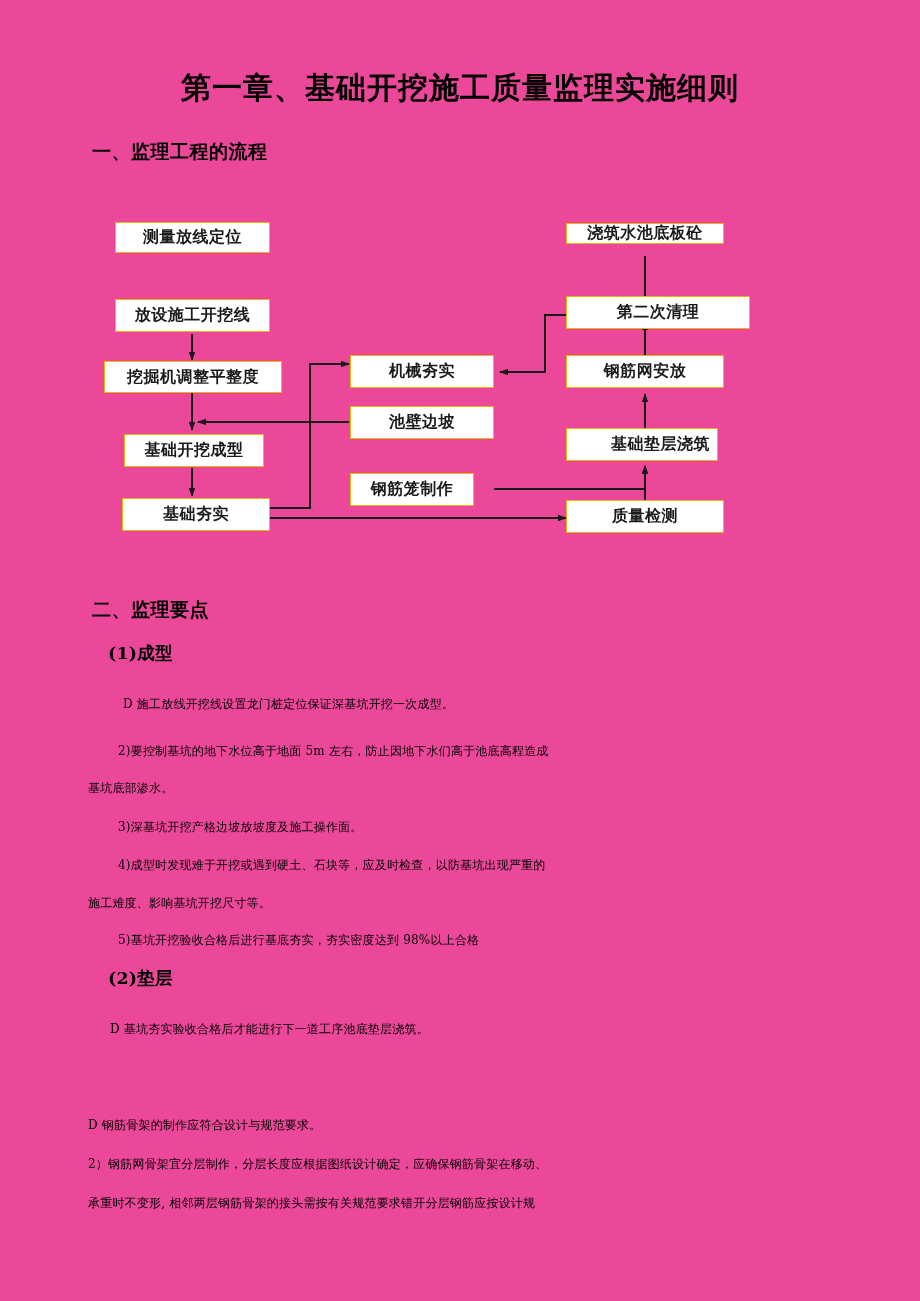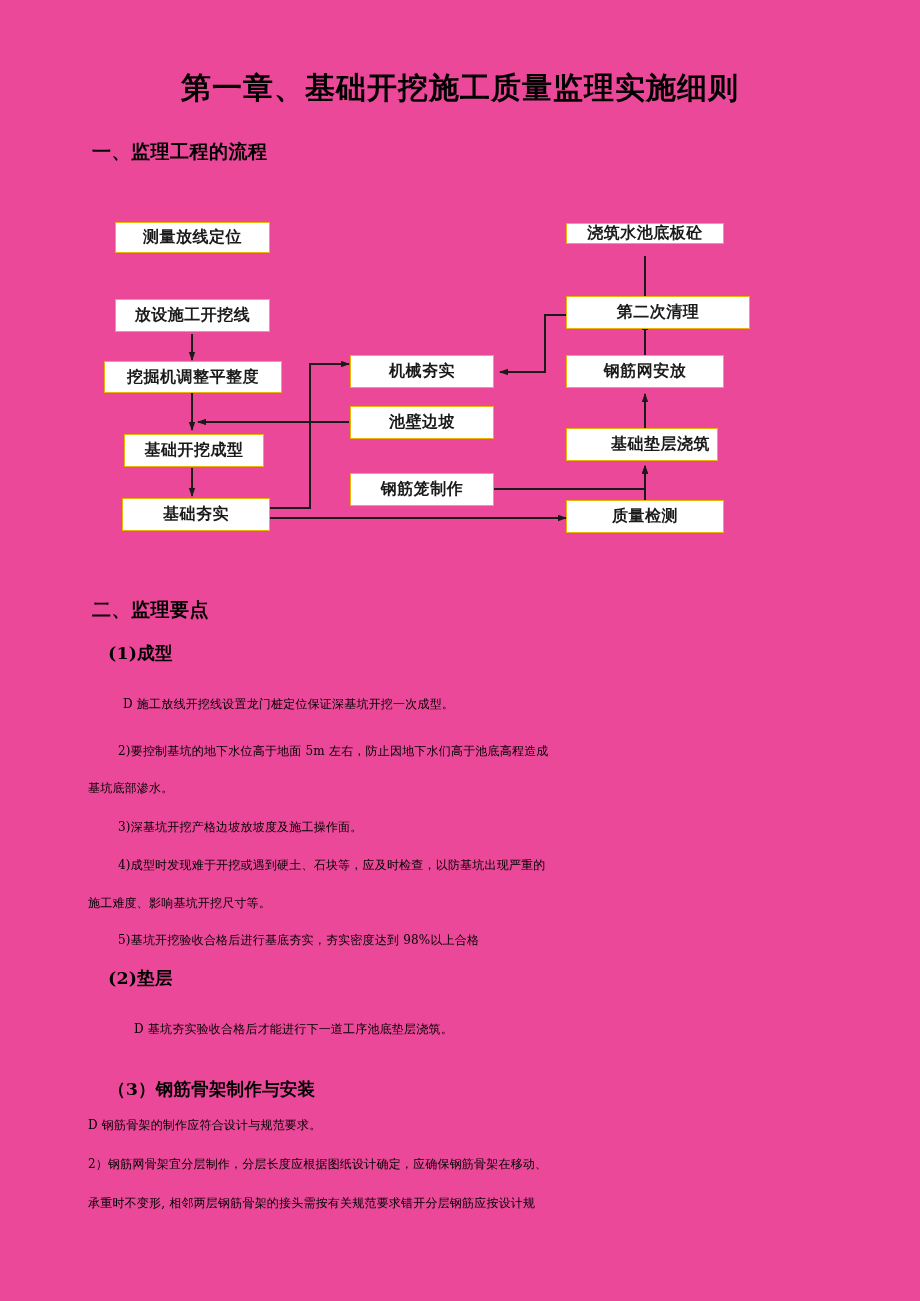--- a/index.html
+++ b/index.html
@@ -145,21 +145,21 @@
     <div class="fbox" style="left:104px; top:361px; width:178px; height:32px;">挖掘机调整平整度</div>
 
     <div class="fbox" style="left:124px; top:434px; width:140px; height:33px;">基础开挖成型</div>
 
     <div class="fbox" style="left:122px; top:498px; width:148px; height:33px;">基础夯实</div>
 
     <div class="fbox" style="left:350px; top:355px; width:144px; height:33px;">机械夯实</div>
 
     <div class="fbox" style="left:350px; top:406px; width:144px; height:33px;">池壁边坡</div>
 
-    <div class="fbox" style="left:350px; top:473px; width:144px; height:33px;">钢筋笼制作</div>
+    <div class="fbox" style="left:350px; top:473px; width:124px; height:33px;">钢筋笼制作</div>
 
     <div class="fbox" style="left:566px; top:223px; width:158px; height:21px;">浇筑水池底板砼</div>
 
     <div class="fbox" style="left:566px; top:296px; width:184px; height:33px;">第二次清理</div>
 
     <div class="fbox" style="left:566px; top:355px; width:158px; height:33px;">钢筋网安放</div>
 
     <div class="fbox" style="left:566px; top:428px; width:152px; height:33px;padding-left:37px;">基础垫层浇筑</div>
 
     <div class="fbox" style="left:566px; top:500px; width:158px; height:33px;">质量检测</div>
@@ -178,23 +178,22 @@
   <div class="body-line" style="left:118px; top:815px;">3)深基坑开挖产格边坡放坡度及施工操作面。</div>
 
   <div class="body-line" style="left:118px; top:853px;">4)成型时发现难于开挖或遇到硬土、石块等，应及时检查，以防基坑出现严重的</div>
 
   <div class="body-line" style="left:88px; top:891px;">施工难度、影响基坑开挖尺寸等。</div>
 
   <div class="body-line" style="left:118px; top:928px;">5)基坑开挖验收合格后进行基底夯实，夯实密度达到 98%以上合格</div>
 
   <div class="body-line sub-label" style="left:108px; top:966px;">(2)垫层</div>
 
-  <div class="body-line" style="left:134px; top:1017px;">D 基坑夯实验收合格后才能进行下一道工序池底垫层浇筑。</div>
+  <div class="body-line" style="left:110px; top:1017px;">D 基坑夯实验收合格后才能进行下一道工序池底垫层浇筑。</div>
 
-  <div class="body-line sub-label" style="left:108px; top:1077px;">（3）钢筋骨架制作与安装</div>
 
   <div class="body-line" style="left:88px; top:1113px;">D 钢筋骨架的制作应符合设计与规范要求。</div>
 
   <div class="body-line" style="left:88px; top:1152px;">2）钢筋网骨架宜分层制作，分层长度应根据图纸设计确定，应确保钢筋骨架在移动、</div>
 
   <div class="body-line" style="left:88px; top:1191px;">承重时不变形, 相邻两层钢筋骨架的接头需按有关规范要求错开分层钢筋应按设计规</div>
 
 </div>
 
 </body></html>

